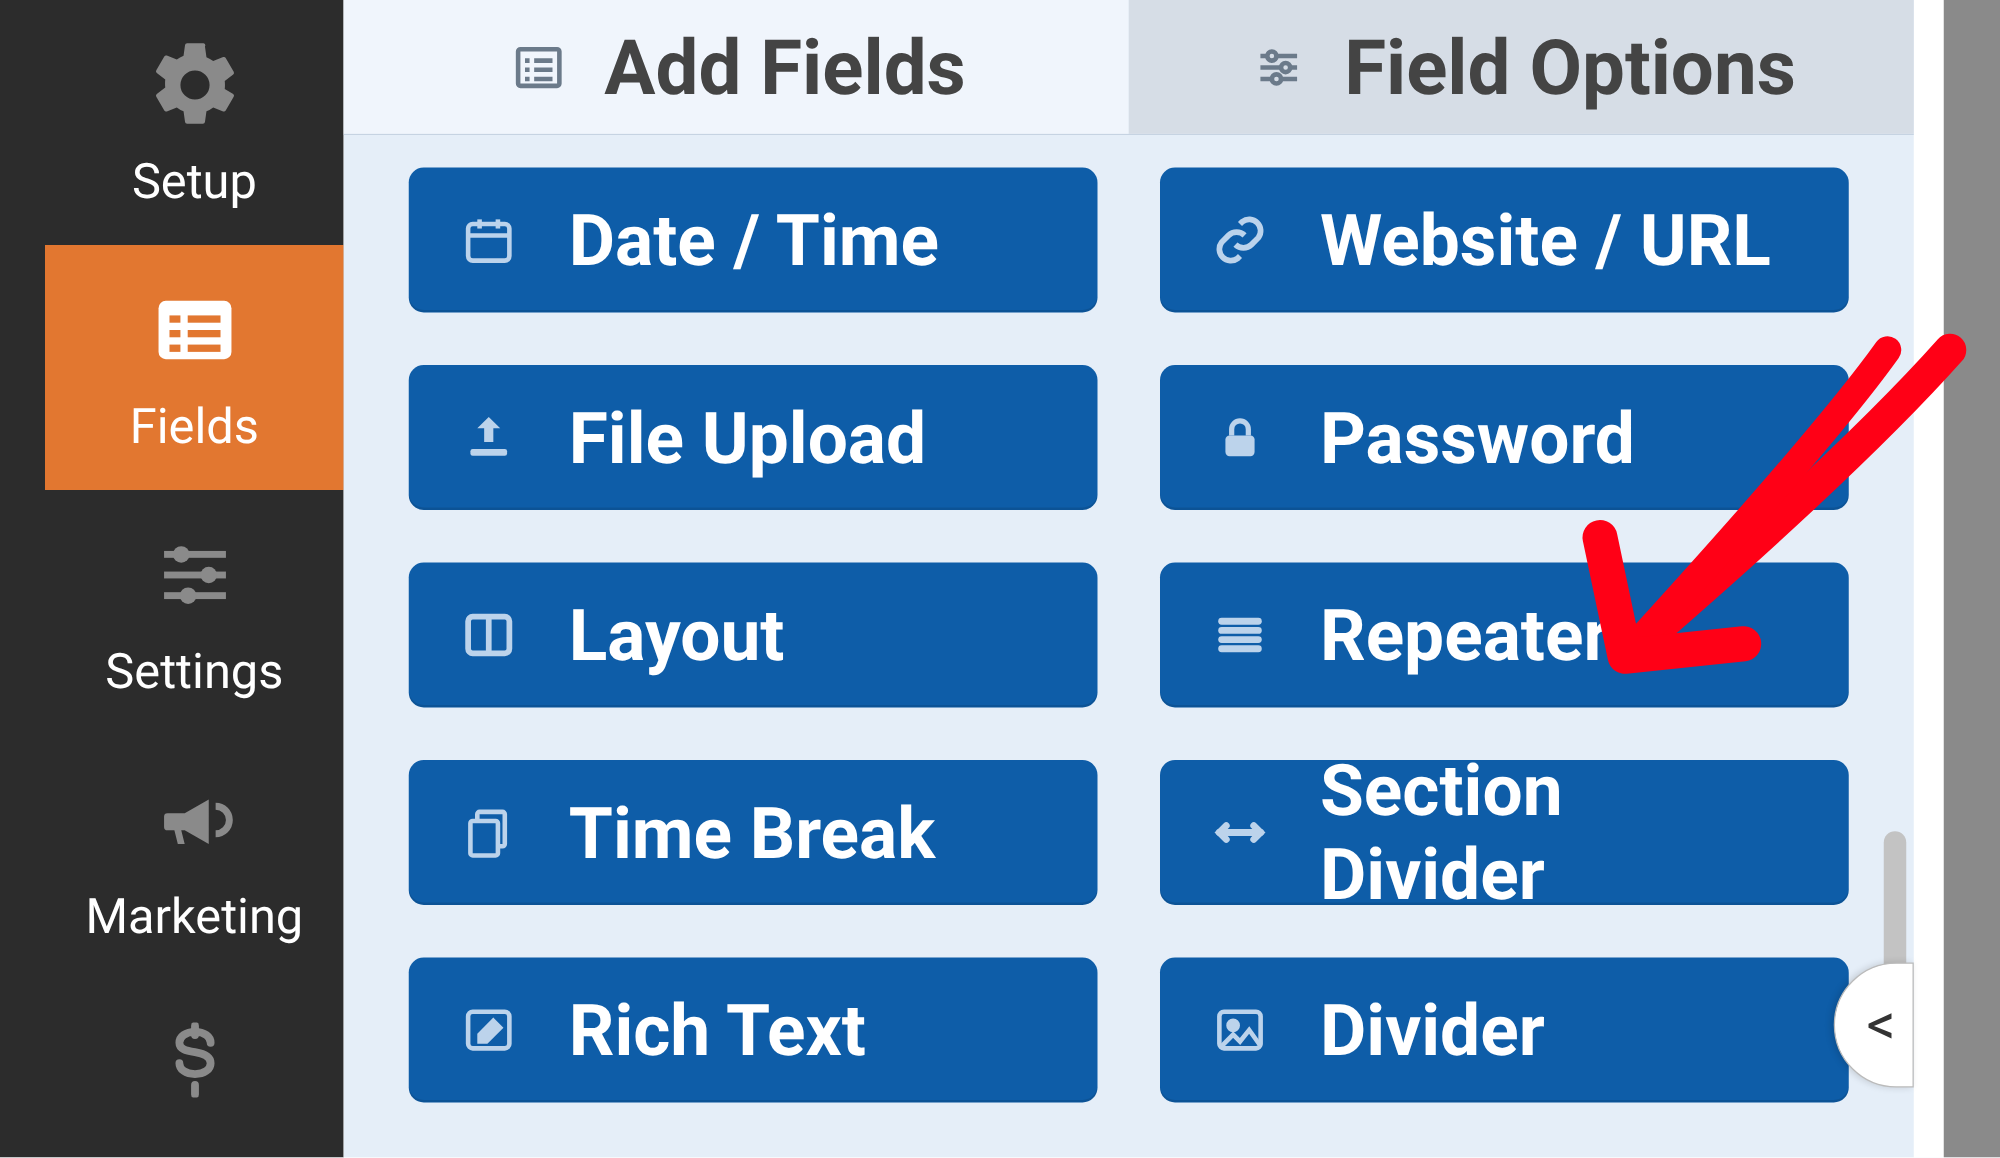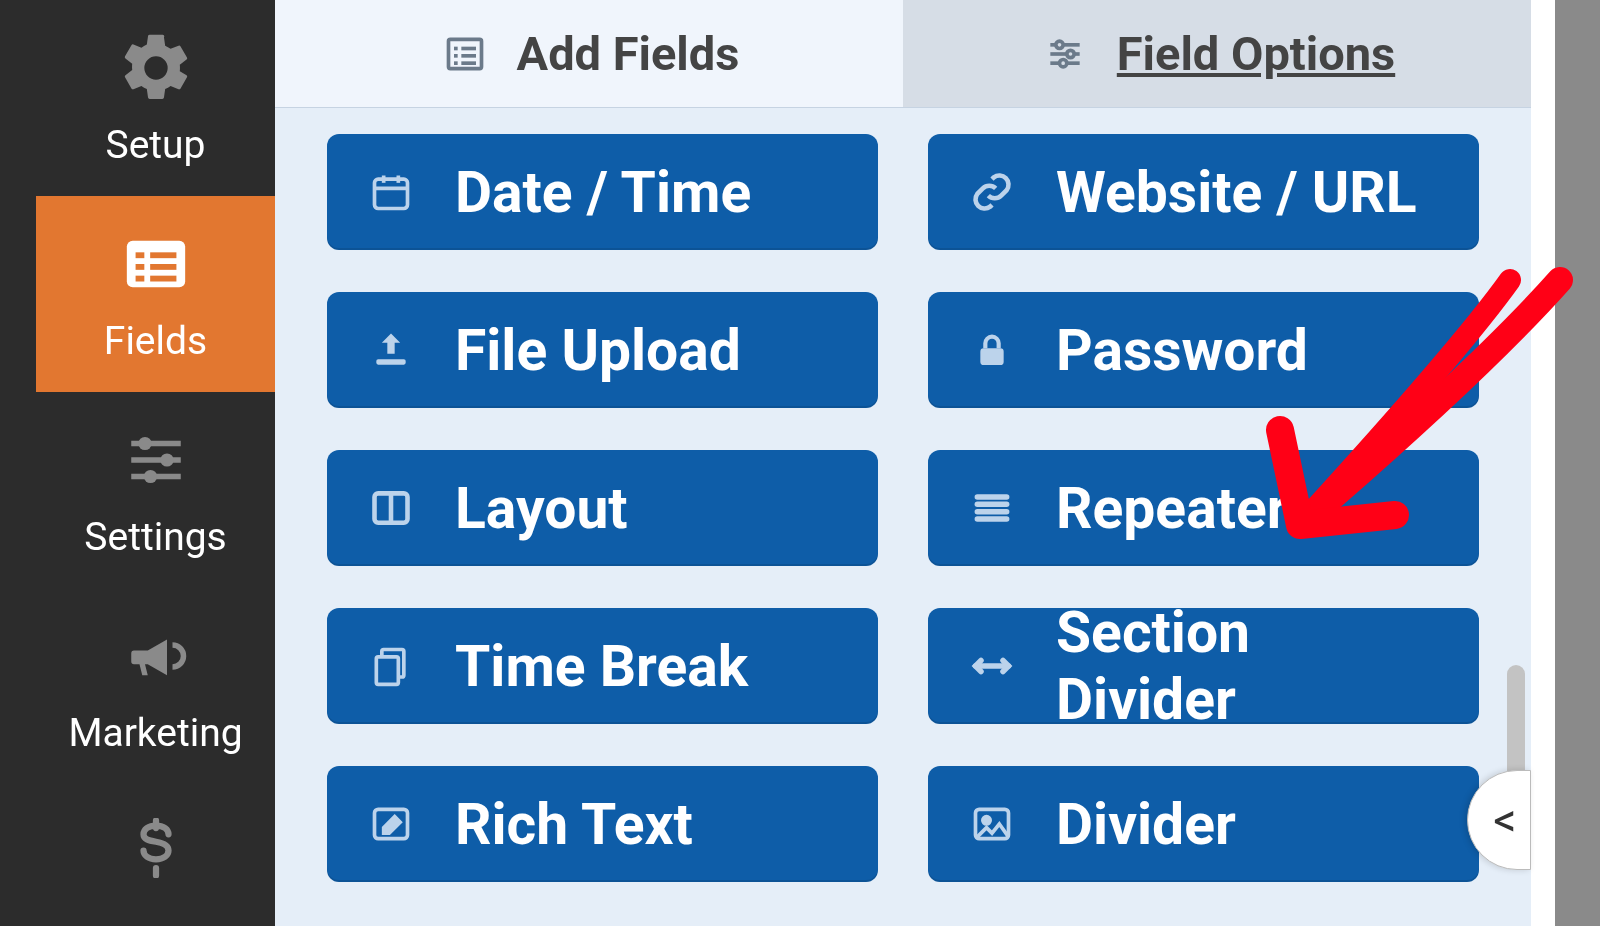--- a/index.html
+++ b/index.html
@@ -10,23 +10,23 @@
   .side-item { display:flex; flex-direction:column; align-items:center; justify-content:center; gap:18px; padding:32px 0 28px 0; color:#fff; cursor:pointer;margin-left:36px; }
   .side-item.active { background:#e27730; }
   .side-item .lbl { font-size:39px; color:#fff; }
   .side-item.partial { padding-top:28px; padding-bottom:0; height:120px; justify-content:flex-start;}
   .side-icon { width:90px; height:72px; display:flex; align-items:center; justify-content:center; }
   
   .main-wrap { flex:1; display:flex; position:relative; background:#fff;}
   .panel { flex:1; background:#e5eef8; display:flex; flex-direction:column; position:relative; }
   
   .tabs { display:flex; height:108px; width:100%; border-bottom:1px solid #c6d3e2; }
-  .tab { flex:1; display:flex; align-items:center; justify-content:center; gap:26px; font-size:47px; font-weight:700; color:#444; cursor:pointer; }
+  .tab { flex:1; display:flex; align-items:center; justify-content:center; gap:26px; font-size:61px; font-weight:700; color:#444; cursor:pointer; }
   .tab .tab-icon { width:52px; height:52px; display:flex; align-items:center; justify-content:center; }
-  .tab.inactive { background:#d6dde6; color:#444;text-decoration:underline; }
+  .tab.inactive { background:#d6dde6; color:#444; }
   .tab.active { background:#f0f5fc; }
   
   .field-grid { flex:1; padding:26px 52px 0 52px; display:grid; grid-template-columns: 1fr 1fr; column-gap:50px; row-gap:42px; align-content:start; overflow:hidden;}
   .field-btn { height:116px; background:#0E5DA8; border-radius:12px; display:flex; align-items:center; padding:0 40px; gap:40px; color:#fff; cursor:pointer; box-shadow: inset 0 -2px 0 rgba(0,0,0,0.1); }
   .field-btn .fld-icon { width:48px; height:48px; display:flex; align-items:center; justify-content:center; opacity:.9;}
   .field-btn .fld-label { font-size:57px; font-weight:700; color:#fff; }
   .field-btn.cut { overflow:hidden; }
   
   .right-gutter { width:45px; background:#8a8a8a; position:relative; }
   .white-strip { width:24px; background:#fff; height:926px; }

